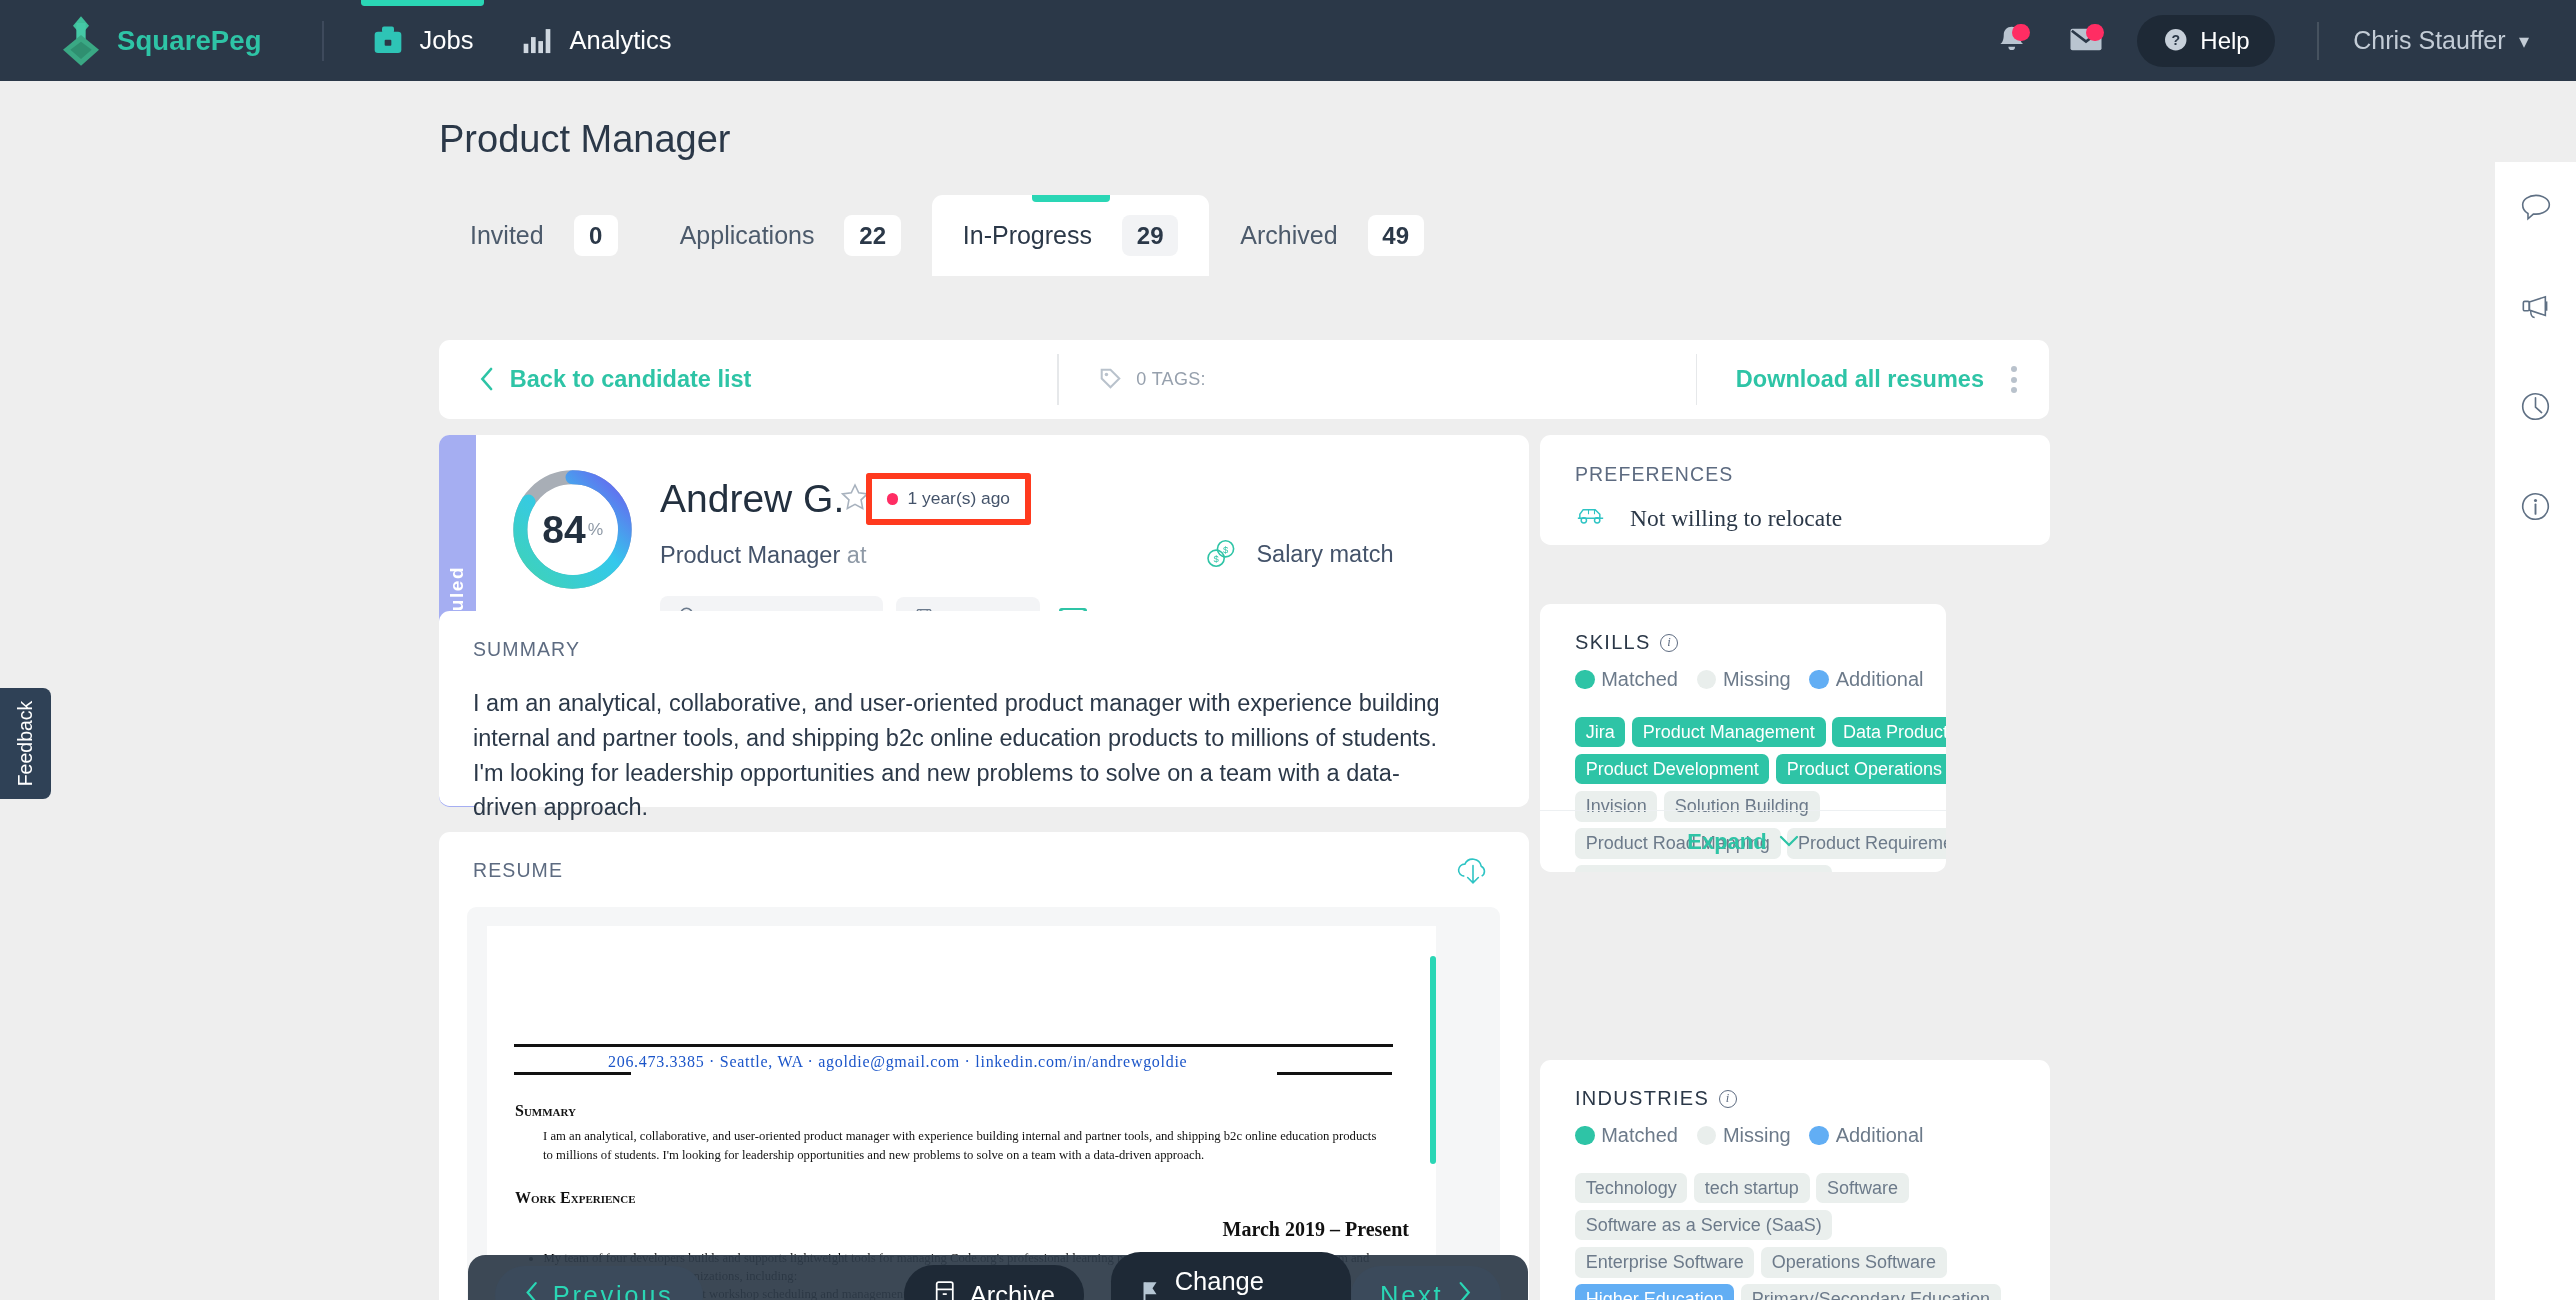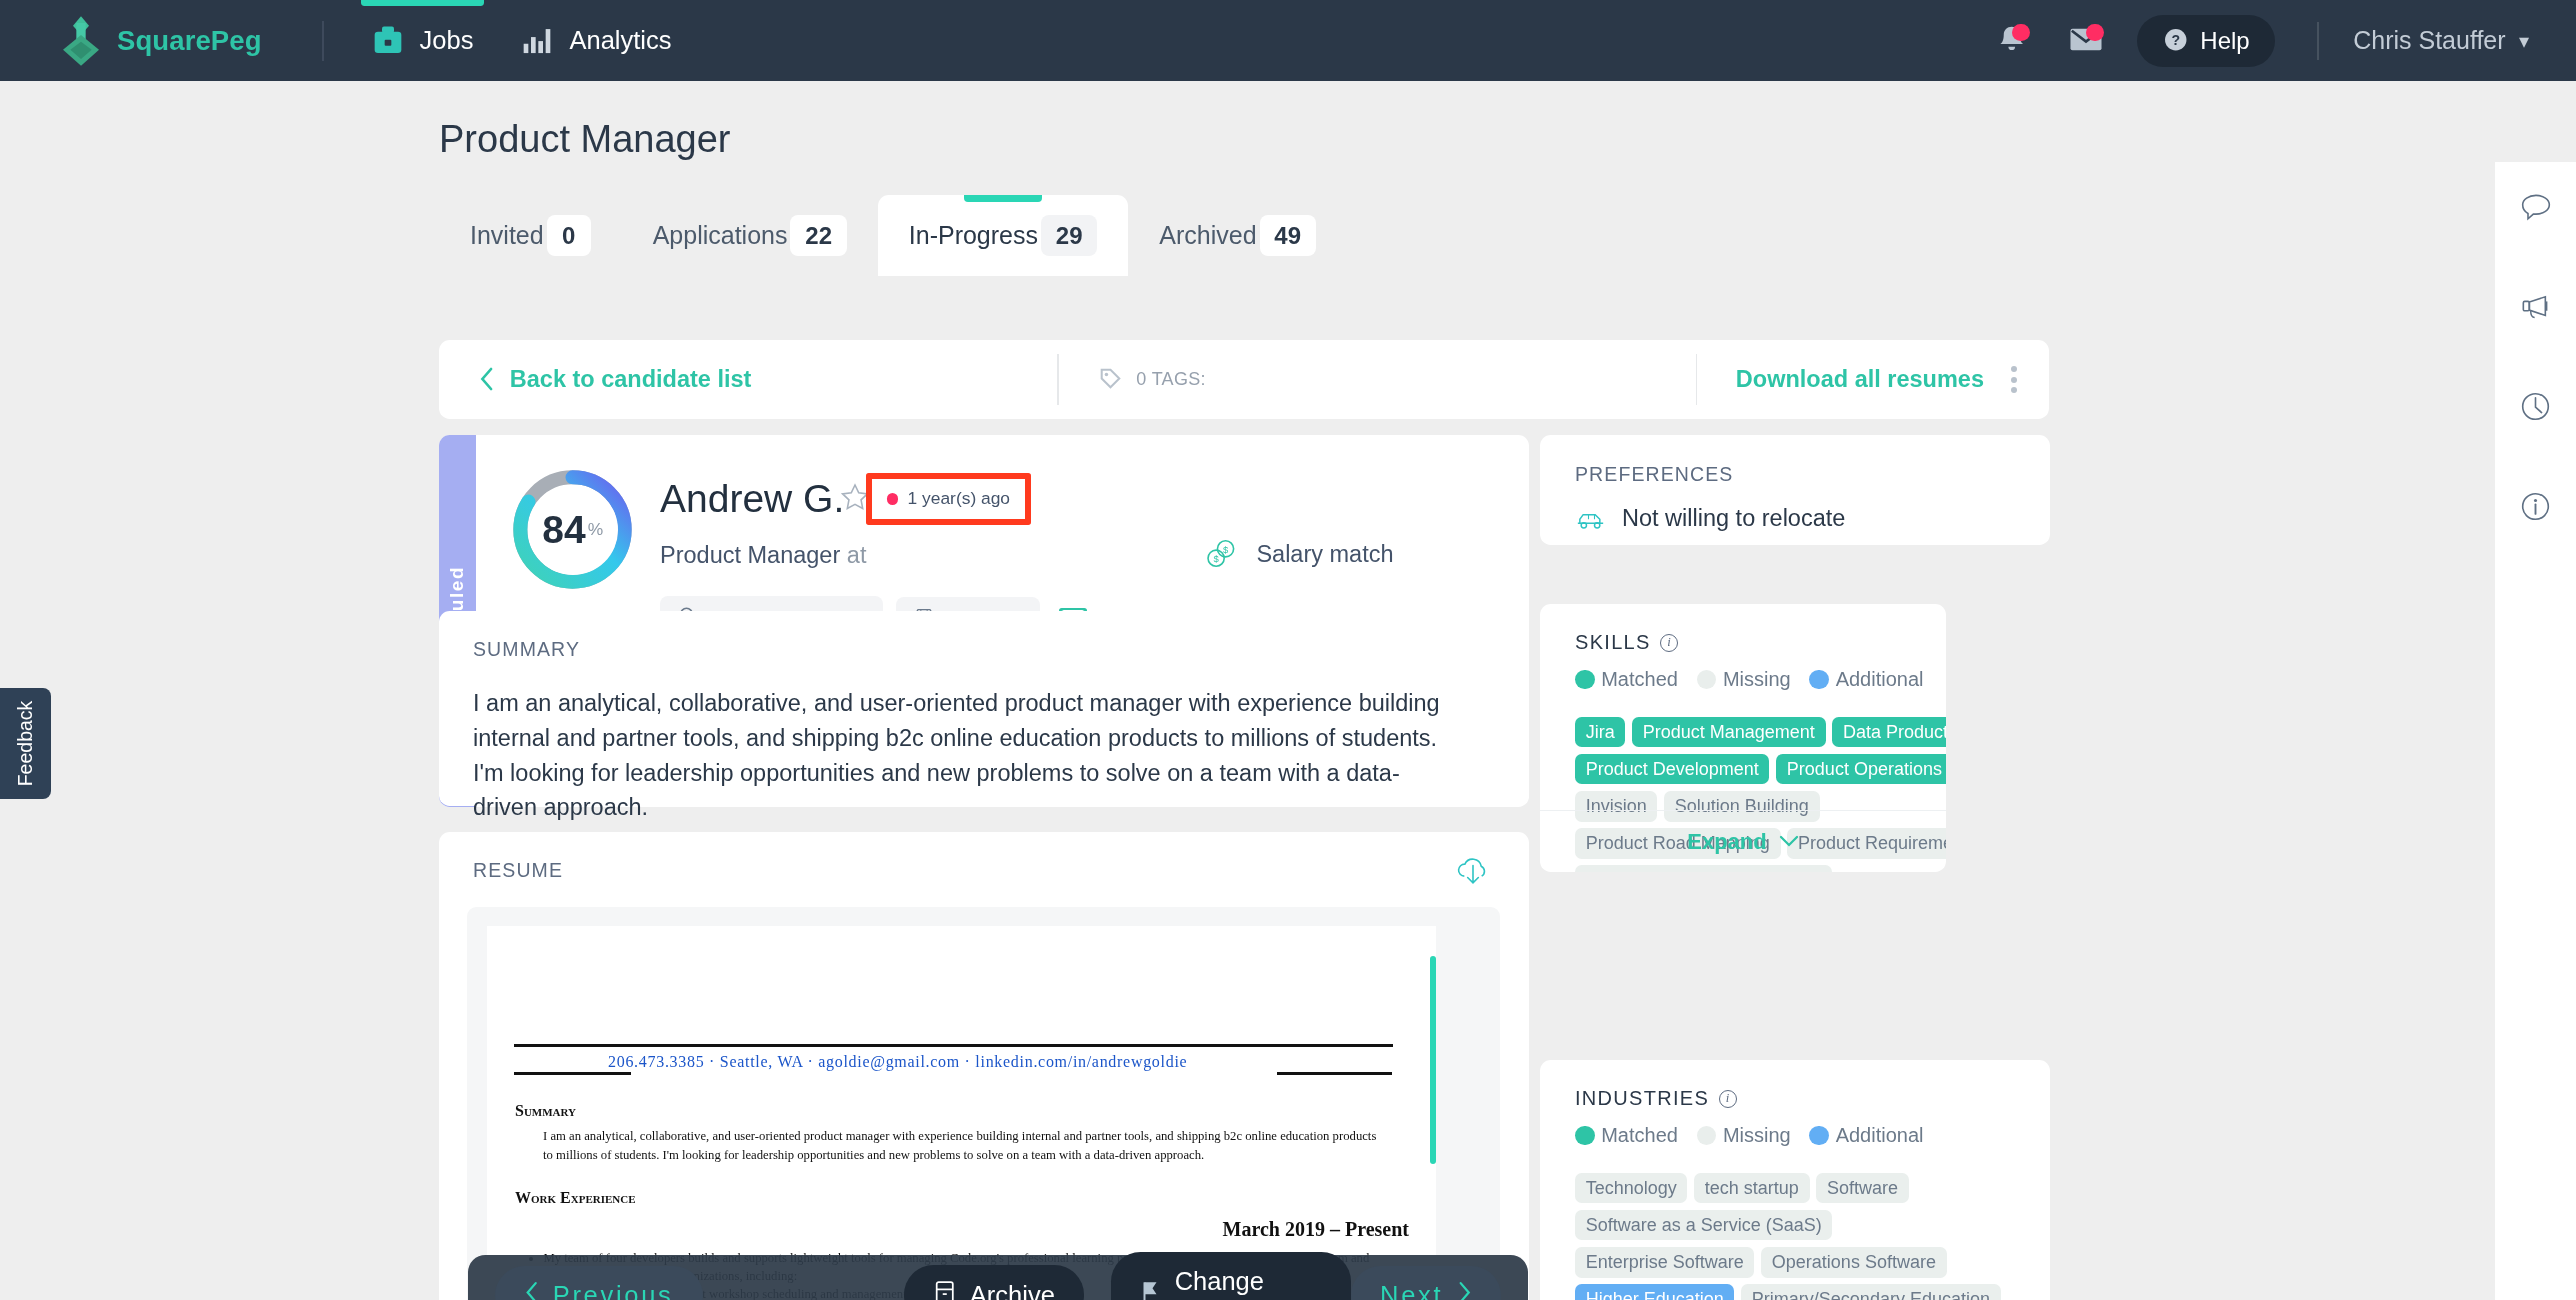--- a/index.html
+++ b/index.html
@@ -38,21 +38,21 @@
   .user-name { color: #c3ccd6; font-size: 25px; cursor: pointer; }
   .caret { margin-left: 13.4px; color: #c3ccd6; font-size: 20px; }
 
   
   .page { position: absolute; top: 81px; left: 0; width: 2576px; height: 1220px; }
   .page-title { position: absolute; left: 439px; top: 37px; font-size: 38px; color: #2b3848; font-weight: 400; }
 
   
   .tabs { position: absolute; left: 439px; top: 114px; display: flex; align-items: flex-end; }
   .tab {
-    display: flex; align-items: center; gap: 3px; padding: 20px 31px;
+    display: flex; align-items: center; gap: 30px; padding: 20px 31px;
     border-radius: 10.7px 10.7px 0 0; cursor: pointer; position: relative; justify-content: space-between;
   }
   .tab .tab-label { font-size: 25px; color: #4c5a6b; }
   .tab .tab-count {
     background: #ffffff; border-radius: 8px; padding: 6.7px 14.8px;
     font-size: 24px; color: #2b3848; font-weight: bold; min-width: 44px; text-align: center;
   }
   .tab.active { background: #ffffff; }
   .tab.active .tab-label { color: #2b3848; }
   .tab.active .tab-count { background: #f2f3f5; }
@@ -154,21 +154,21 @@
   .rp-ul { position: absolute; list-style: disc; font-size: 12.7px; line-height: 1.42; color: #111; padding-left: 17.4px; }
   .rp-ul ul { list-style: circle; padding-left: 31px; }
   .resume-scroll {
     position: absolute; right: 0px; top: 29.5px; width: 6px; height: 208px;
     background: #2ad6b5; border-radius: 3.4px;
   }
 
   
   .pref-card { position: absolute; left: 1540px; top: 354px; width: 510px; height: 110px; background:#fff; border-radius: 10.7px; }
   .pref-card .sec-label { position: absolute; left: 35px; top: 28px; }
-  .pref-row { position: absolute; left: 35px; top: 70px; display: flex; align-items: flex-end; gap: 16px; }
+  .pref-row { position: absolute; left: 35px; top: 70px; display: flex; align-items: flex-start; gap: 24px; font-family: Liberation Serif, serif; }
   .pref-text { font-size: 23.5px; color: #2b3848; }
 
   .skills-card { position: absolute; left: 1540px; top: 523px; width: 406px; height: 268px; background:#fff; border-radius: 10.7px; overflow:hidden; }
   .ind-card { position: absolute; left: 1540px; top: 979px; width: 510px; height: 282px; background:#fff; border-radius: 10.7px; overflow:hidden; }
   .card-head { position: absolute; left: 35px; top: 27px; display: flex; align-items: center; gap: 9.4px; }
   .card-head .sec-label { font-size: 20px; letter-spacing: 1.3px; color: #2b3848; position: static; }
   .info-i {
     width: 18px; height: 18px; border-radius: 50%; border: 1.3px solid #5d6b81;
     color: #5d6b81; font-size: 12.7px; line-height: 15.4px; text-align: center;
     font-family: "Liberation Serif", serif; font-style: italic; cursor: pointer;

